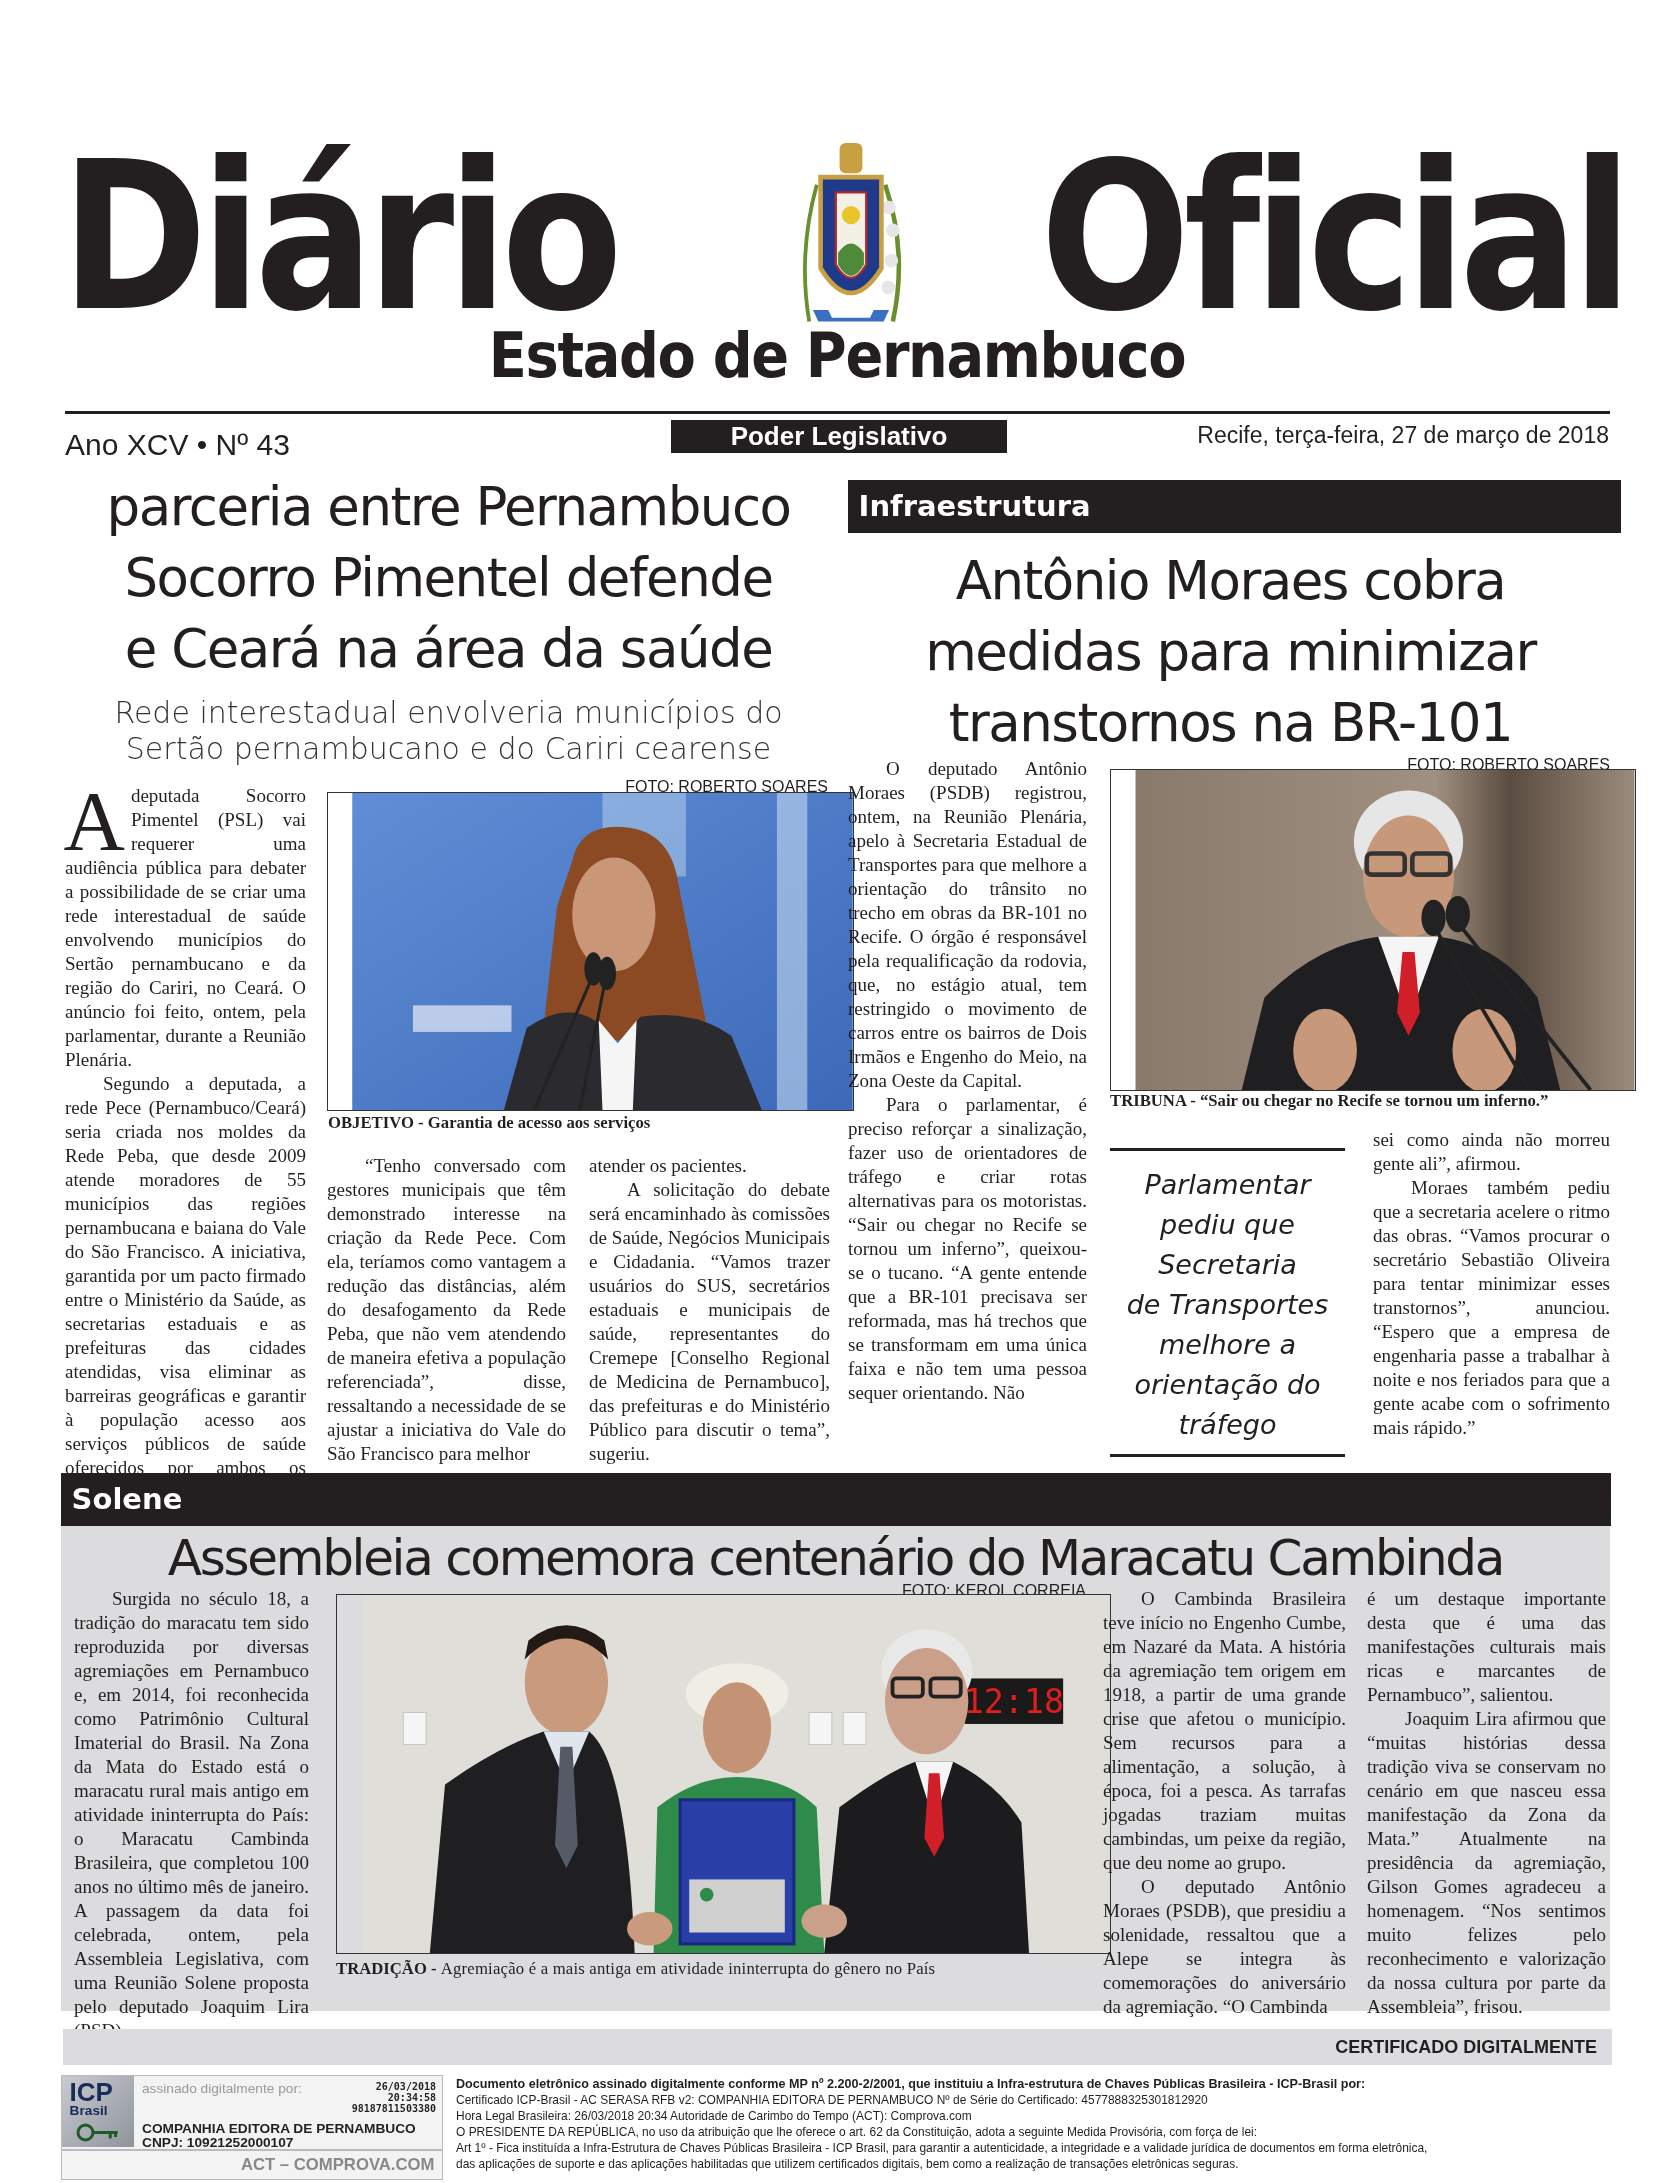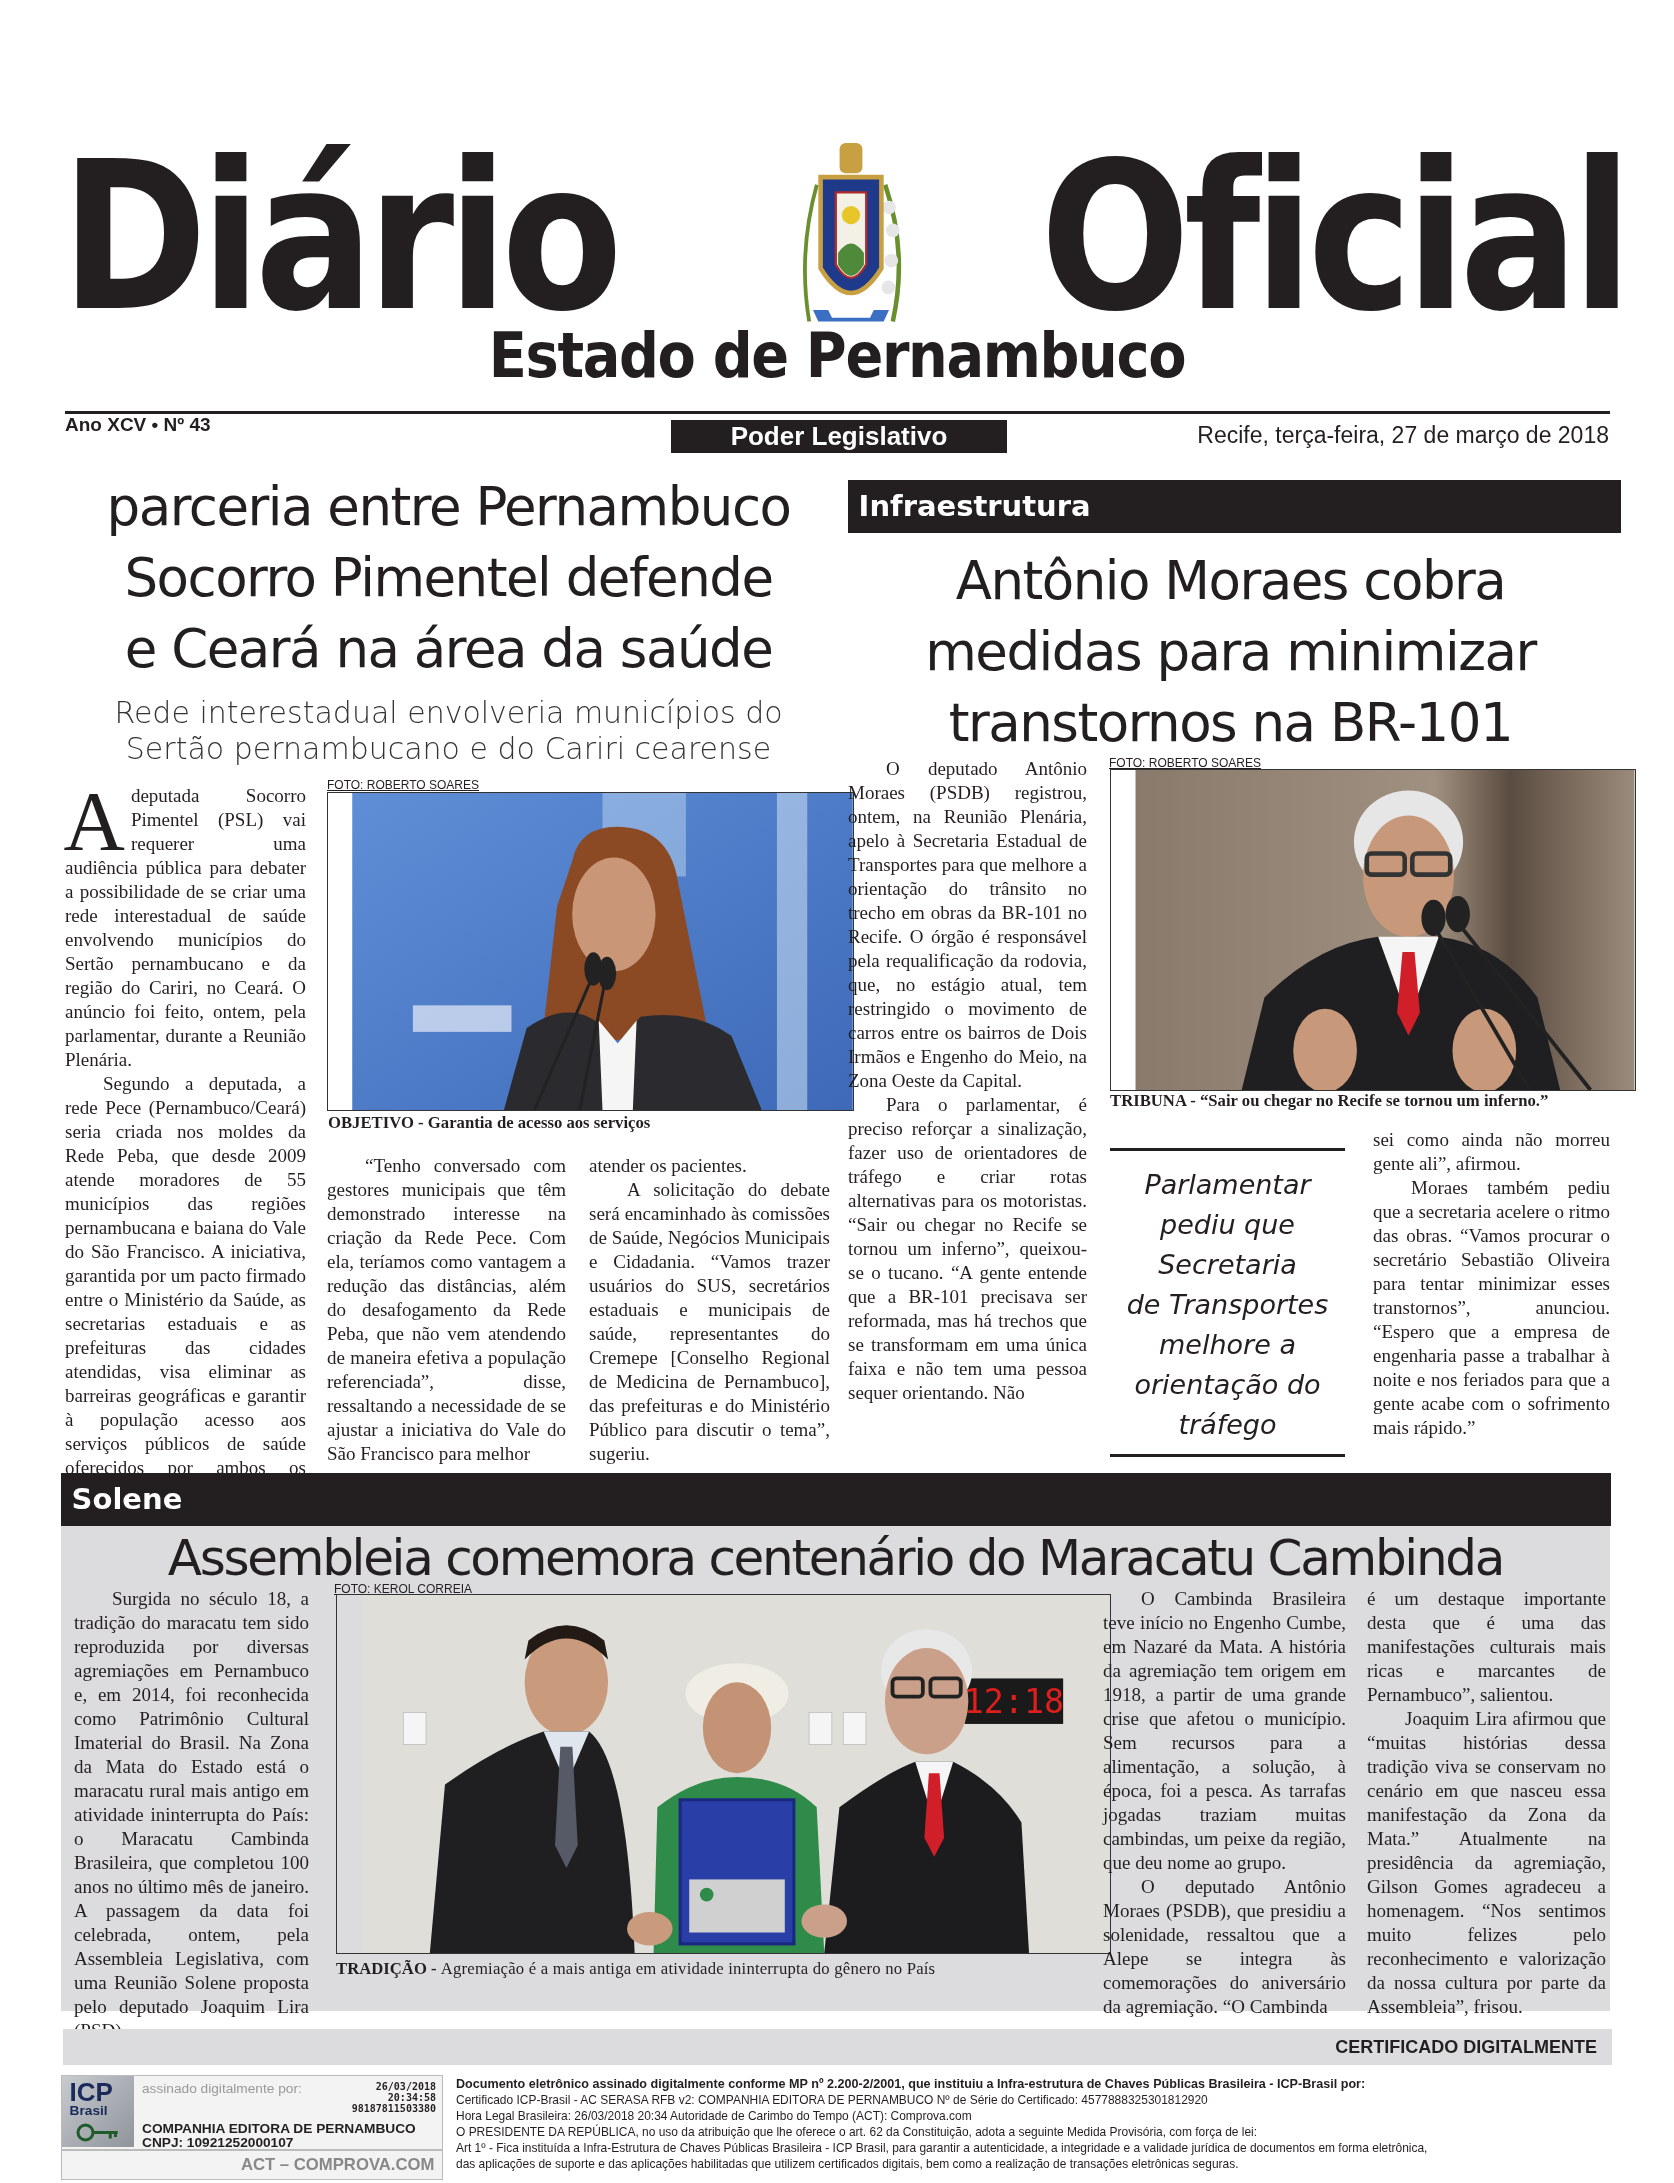--- a/index.html
+++ b/index.html
@@ -8,28 +8,28 @@
   .sans { font-family: "Liberation Sans", "DejaVu Sans", sans-serif; }
 
   
   .mast-title { left: 61px; top: 135px; width: 1557px; height: 205px; display: flex; align-items: center; justify-content: center; }
   .mast-word { font-family: "DejaVu Sans", sans-serif; font-weight: bold; font-size: 205px; letter-spacing: -7.6px; line-height: 1; transform: scaleX(0.86); transform-origin: center; }
   .mast-left { position: absolute; left: 0; top: 0; transform-origin: left center; }
   .mast-right { position: absolute; right: 0; top: 0; transform-origin: right center; }
   .crest { position: absolute; left: 725px; top: 3.8px; width: 114px; height: 194px; }
   .mast-sub { left: 0; width: 1674px; top: 319px; text-align: center; font-family: "DejaVu Sans", sans-serif; font-weight: bold; font-size: 62px; letter-spacing: -1.5px; transform: scaleX(0.9); }
   .rule-top { left: 65px; top: 411px; width: 1545px; height: 3px; background: #231f20; }
-  .issue { left: 65px; top: 414px; font-size: 19px; font-weight: bold; }
+  .issue { left: 65px; top: 428px; font-size: 30px; }
   .section-bar { left: 671px; top: 420px; width: 336px; height: 33px; background: #231f20; color: #fff; text-align: center; font-weight: bold; font-size: 26px; line-height: 33px; }
   .dateline { right: 65px; top: 422px; font-size: 23px; text-align: right; }
 
   
   .h1 { font-family: "DejaVu Sans", sans-serif; font-size: 53px; line-height: 71px; letter-spacing: -1.5px; text-align: center; }
   .sub { font-family: "DejaVu Sans", sans-serif; font-weight: 300; font-size: 30px; line-height: 36px; text-align: center; color: #333; }
-  .credit { font-family: "Liberation Sans", sans-serif; font-size: 12px; text-align: left; color: #231f20; text-decoration: underline; }
+  .credit { font-family: "Liberation Sans", sans-serif; font-size: 16px; text-align: right; color: #231f20; text-decoration: underline; }
   .caption { font-family: "Liberation Serif", serif; font-weight: bold; font-size: 16.7px; color: #231f20; }
 
   .body { font-family: "Liberation Serif", serif; font-size: 19px; line-height: 24px; text-align: justify; hyphens: manual; }
   .body p { margin: 0; text-indent: 38px; }
   .body p.noindent { text-indent: 0; }
   .dropcap { float: left; font-size: 85px; line-height: 68px; margin: 3px 6px 0 -1.5px; font-family: "Liberation Serif", serif; }
 
   .photo { border: 1.5px solid #333; overflow: hidden; padding-left: 24px; }
   .photo svg { display: block; }
 

